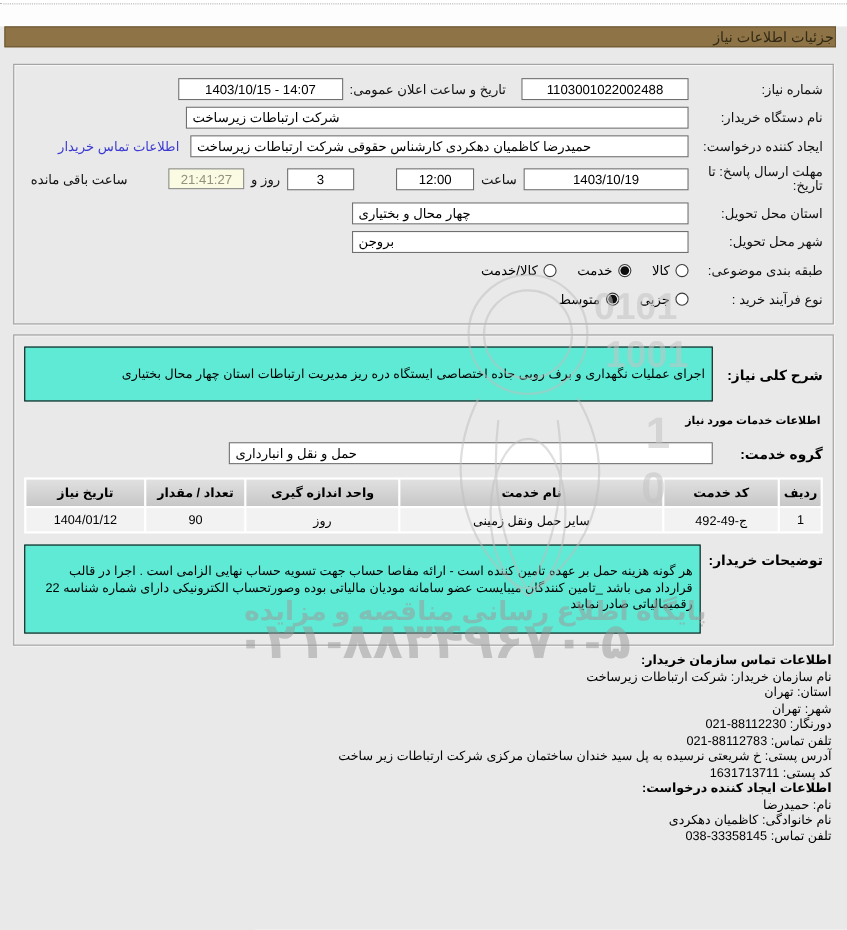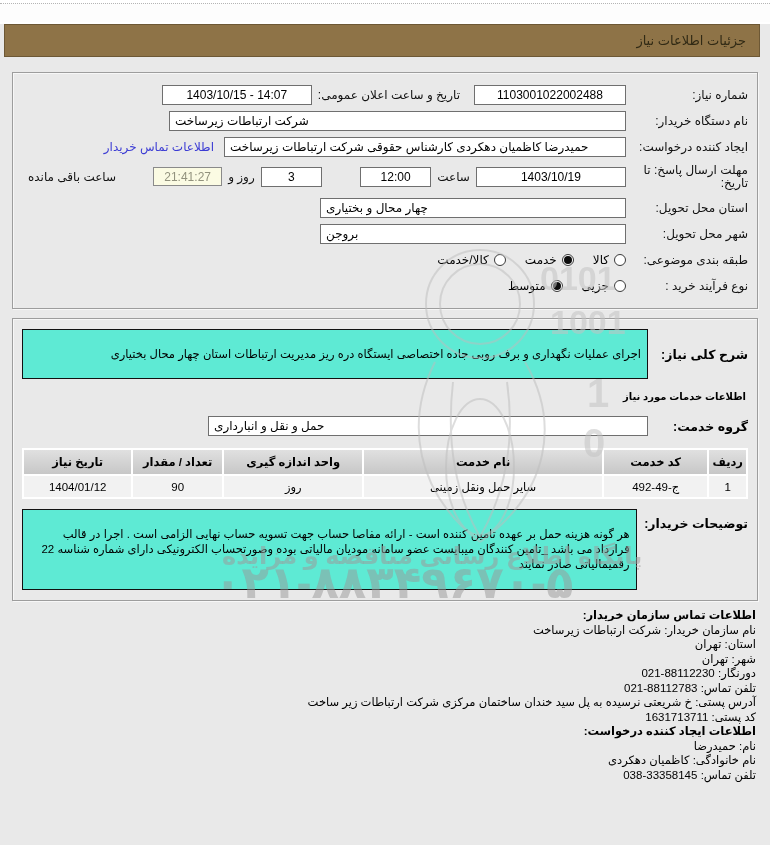--- a/index.html
+++ b/index.html
@@ -2,22 +2,22 @@
 <html lang="fa"><head>
 <meta charset="utf-8">
 <style>
   * { margin:0; padding:0; box-sizing:border-box; }
   html,body { width:770px; height:845px; }
   body { font-family:"Liberation Sans","DejaVu Sans",sans-serif; background:#ffffff; overflow:hidden; }
   .top-strip { height:22px; background:#fdfdfd; border-top:3px solid #fff; }
   .top-strip .dots { border-top:1px dotted #b5b5b5; height:1px; }
   .content { position:relative; height:823px; background:#e9e9e9; }
 
-  .titlebar { margin:2px 10px 0 4px; height:33px; background:#8e7347; border:1px solid #6d5835;
-              display:flex; align-items:center; justify-content:flex-end; padding:0 13px;
+  .titlebar { margin:2px 10px 0 4px; height:19px; background:#8e7347; border:1px solid #6d5835;
+              display:flex; align-items:center; justify-content:flex-end; padding:0 1px;
               color:#312a15; font-size:13px; }
 
   .panel { margin:0 12px; background:#e9e9e9; border:1px solid #9d9d9d;
            box-shadow:inset 1px 1px 0 #f7f7f7, 1px 1px 0 #f7f7f7; direction:rtl; padding:12px 9px 10px 9px; }
   .panel1 { margin-top:15px; }
   .panel2 { margin-top:9px; padding-top:10px; }
 
   .row { display:flex; align-items:center; margin-bottom:6px; min-height:20px; }
   .lbl { width:122px; font-size:12px; color:#111; flex:0 0 auto; white-space:nowrap; overflow:visible; }
   .lbl2line { line-height:13px; align-self:flex-start; padding-top:1px; }
@@ -89,21 +89,21 @@
       <div class="ibox center ltr" style="width:150px">1403/10/15 - 14:07</div>
     </div>
 
     <div class="row">
       <span class="lbl">نام دستگاه خریدار:</span>
       <div class="ibox rightal" style="width:457px">شرکت ارتباطات زیرساخت</div>
     </div>
 
     <div class="row">
       <span class="lbl">ایجاد کننده درخواست:</span>
-      <div class="ibox rightal" style="width:402px">حمیدرضا کاظمیان دهکردی کارشناس حقوقی شرکت ارتباطات زیرساخت</div>
+      <div class="ibox rightal" style="width:453px">حمیدرضا کاظمیان دهکردی کارشناس حقوقی شرکت ارتباطات زیرساخت</div>
       <span class="link">اطلاعات تماس خریدار</span>
     </div>
 
     <div class="row" style="margin-bottom:8px">
       <span class="lbl lbl2line">
         <span style="display:block">مهلت ارسال پاسخ: تا</span>
         <span style="display:block">تاریخ:</span>
       </span>
       <div class="ibox center ltr" style="width:152px">1403/10/19</div>
       <span class="inline-lbl">ساعت</span>

